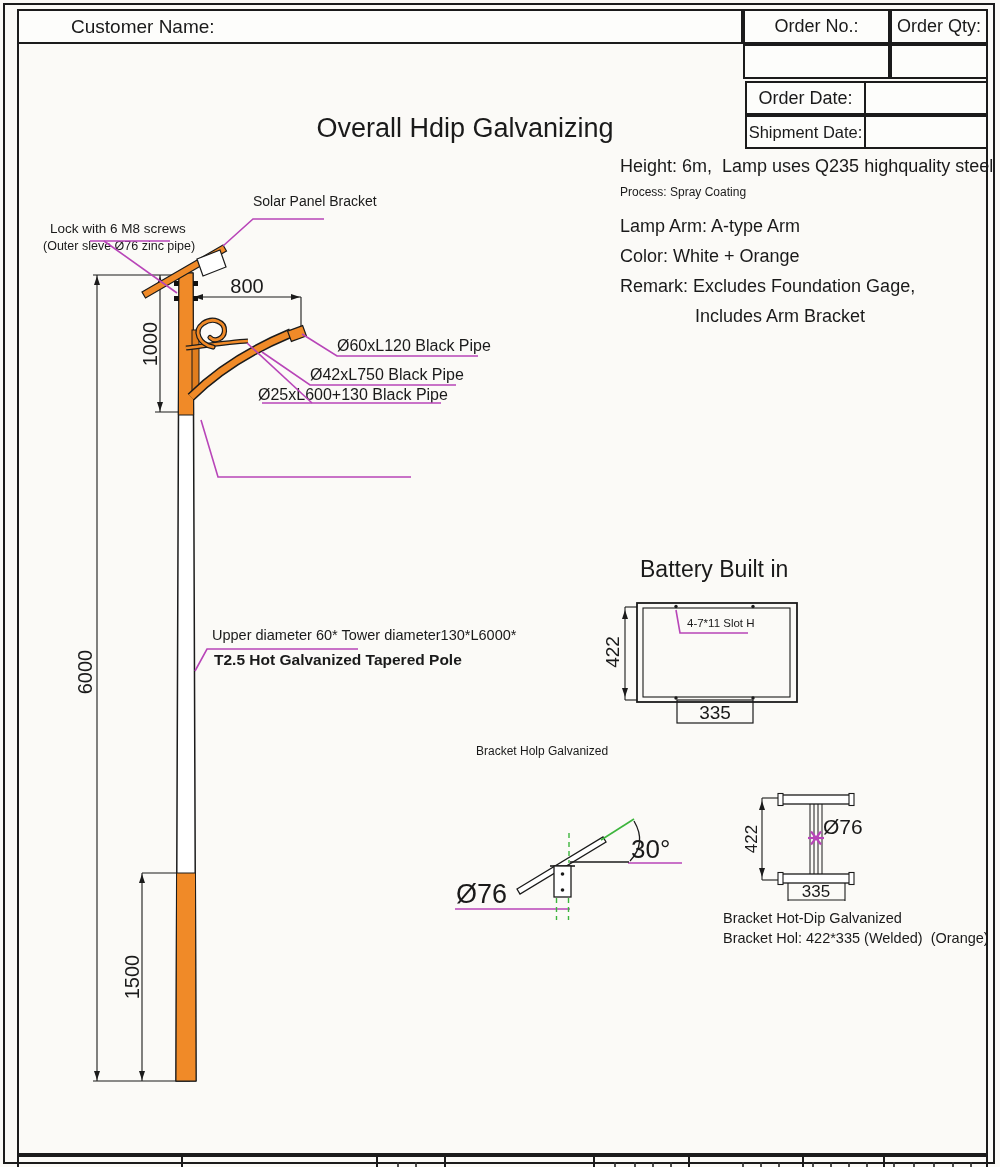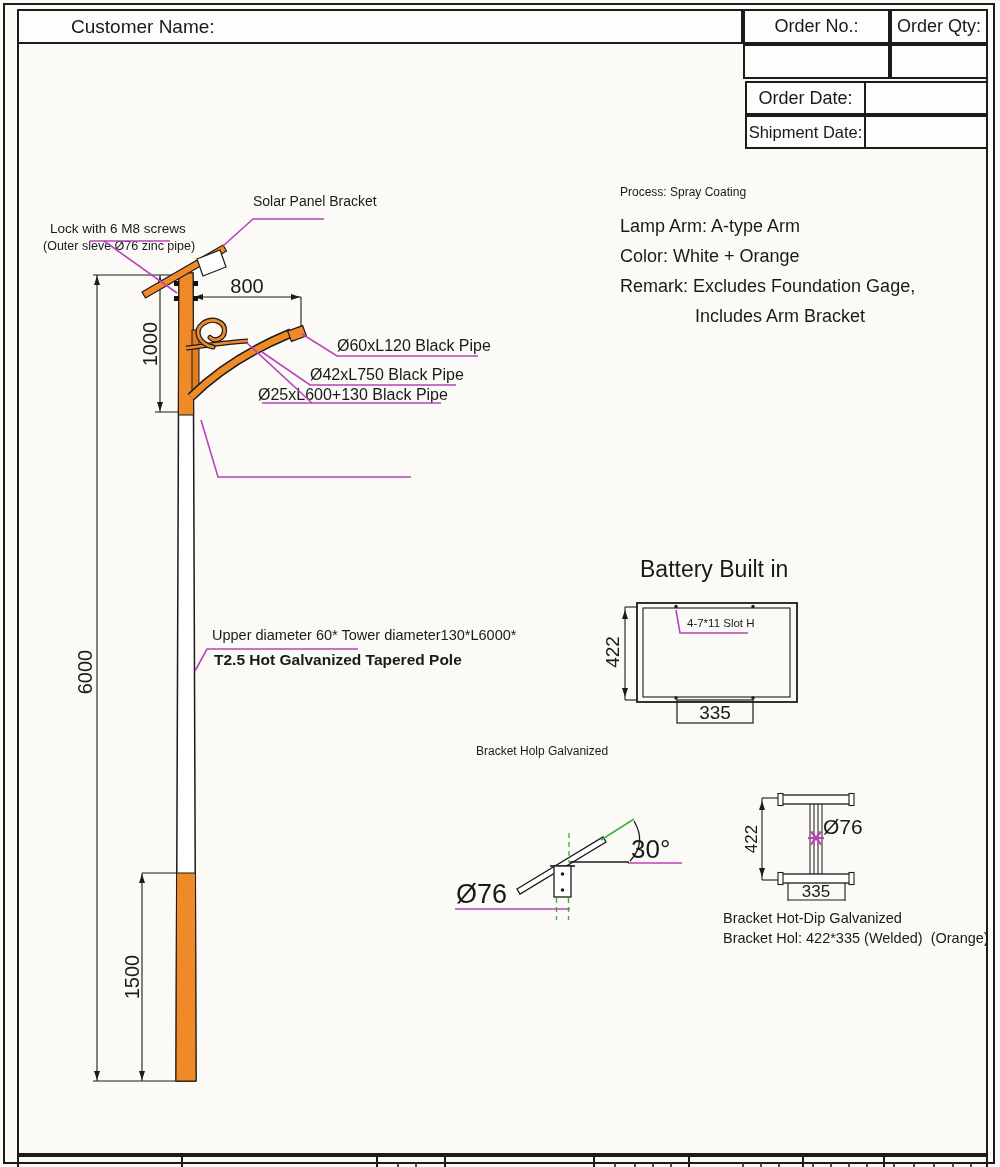--- a/index.html
+++ b/index.html
@@ -39,20 +39,22 @@
   <div class="cell" style="left:890px;top:44px;width:98px;height:35px;"></div>
   <div class="cell" style="left:745px;top:81px;width:121px;height:34px;font-size:18px;">
     <span>Order Date:</span>
   </div>
   <div class="cell" style="left:864px;top:81px;width:124px;height:34px;"></div>
   <div class="cell" style="left:745px;top:115px;width:121px;height:34px;font-size:16.5px;">
     <span>Shipment Date:</span>
   </div>
   <div class="cell" style="left:864px;top:115px;width:124px;height:34px;"></div>
 
+  <div class="lbl ctr" style="left:280px;top:113px;width:370px;font-size:27px;">Overall Hdip Galvanizing</div>
+  <div class="lbl" style="left:620px;top:156px;font-size:18px;">Height: 6m,  Lamp uses Q235 highquality steel</div>
   <div class="lbl" style="left:620px;top:186px;font-size:12px;">Process: Spray Coating</div>
   <div class="lbl" style="left:620px;top:216px;font-size:18px;">Lamp Arm: A-type Arm</div>
   <div class="lbl" style="left:620px;top:246px;font-size:18px;">Color: White + Orange</div>
   <div class="lbl" style="left:620px;top:276px;font-size:18px;">Remark: Excludes Foundation Gage,</div>
   <div class="lbl" style="left:695px;top:306px;font-size:18px;text-align:right;">Includes Arm Bracket</div>
 
   <div class="lbl" style="left:253px;top:193px;font-size:14px;">Solar Panel Bracket</div>
   <div class="lbl" style="left:50px;top:221px;font-size:13.5px;">Lock with 6 M8 screws</div>
   <div class="lbl" style="left:43px;top:239px;font-size:12.5px;">(Outer sleve Ø76 zinc pipe)</div>
   <div class="lbl" style="left:337px;top:337px;font-size:16px;">Ø60xL120 Black Pipe</div>

